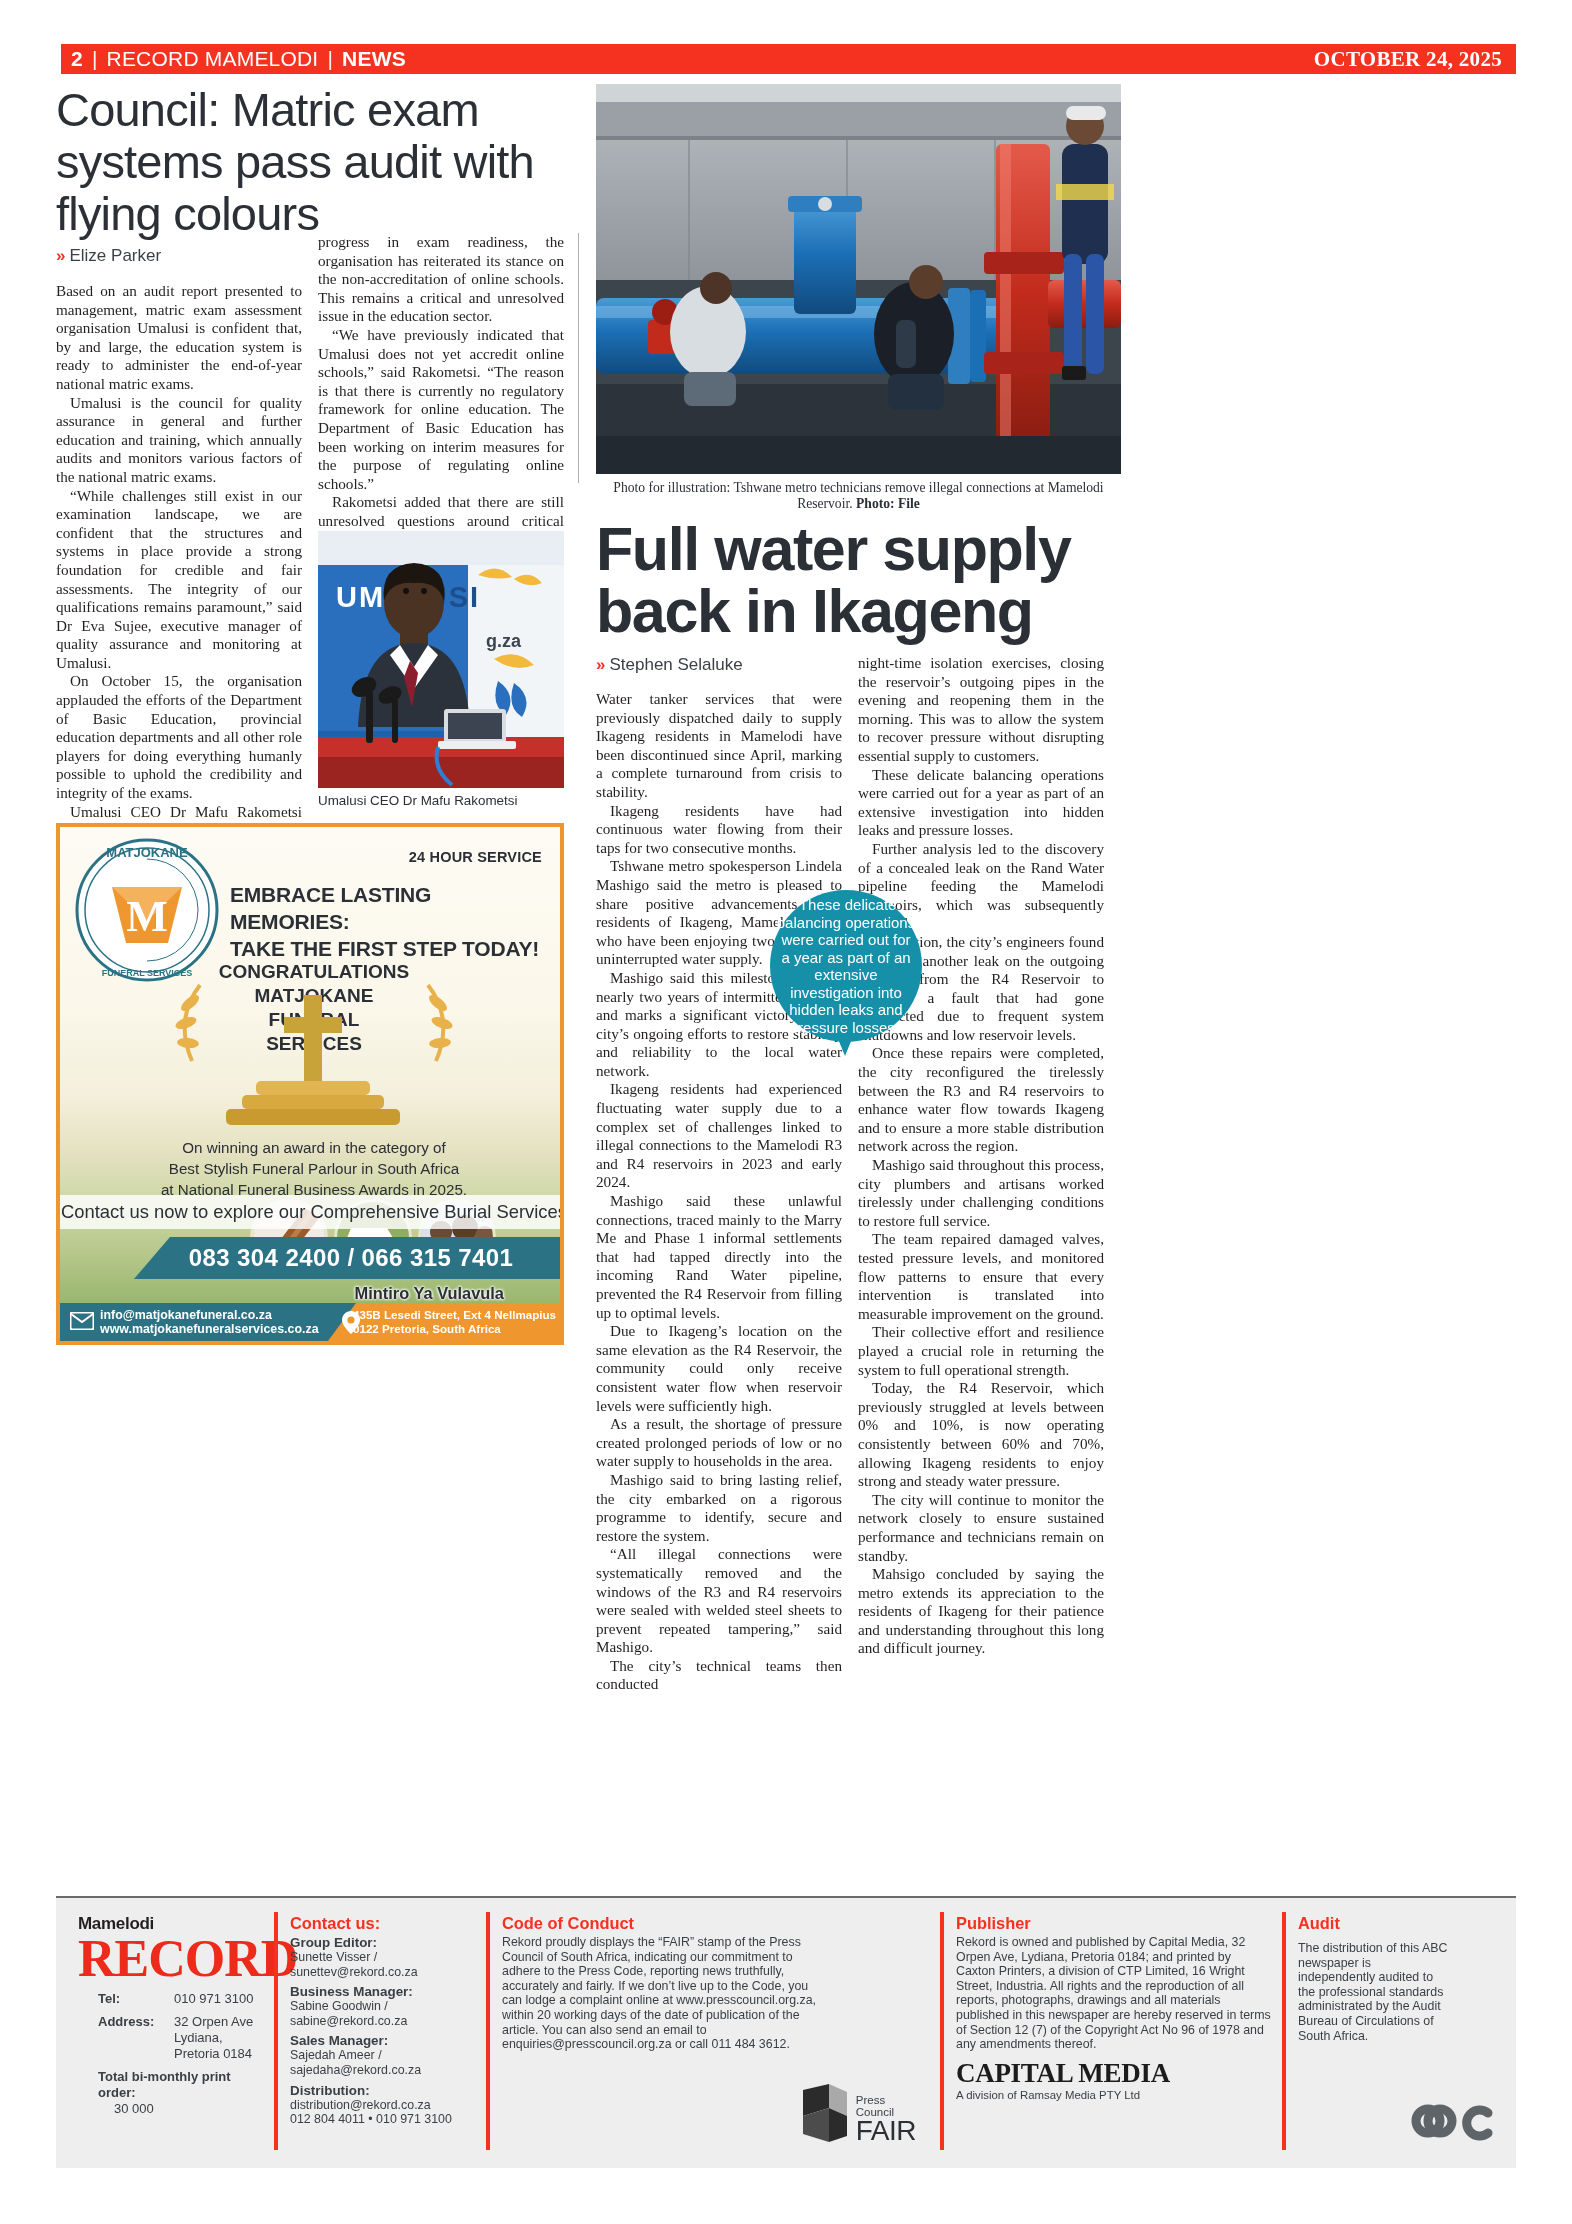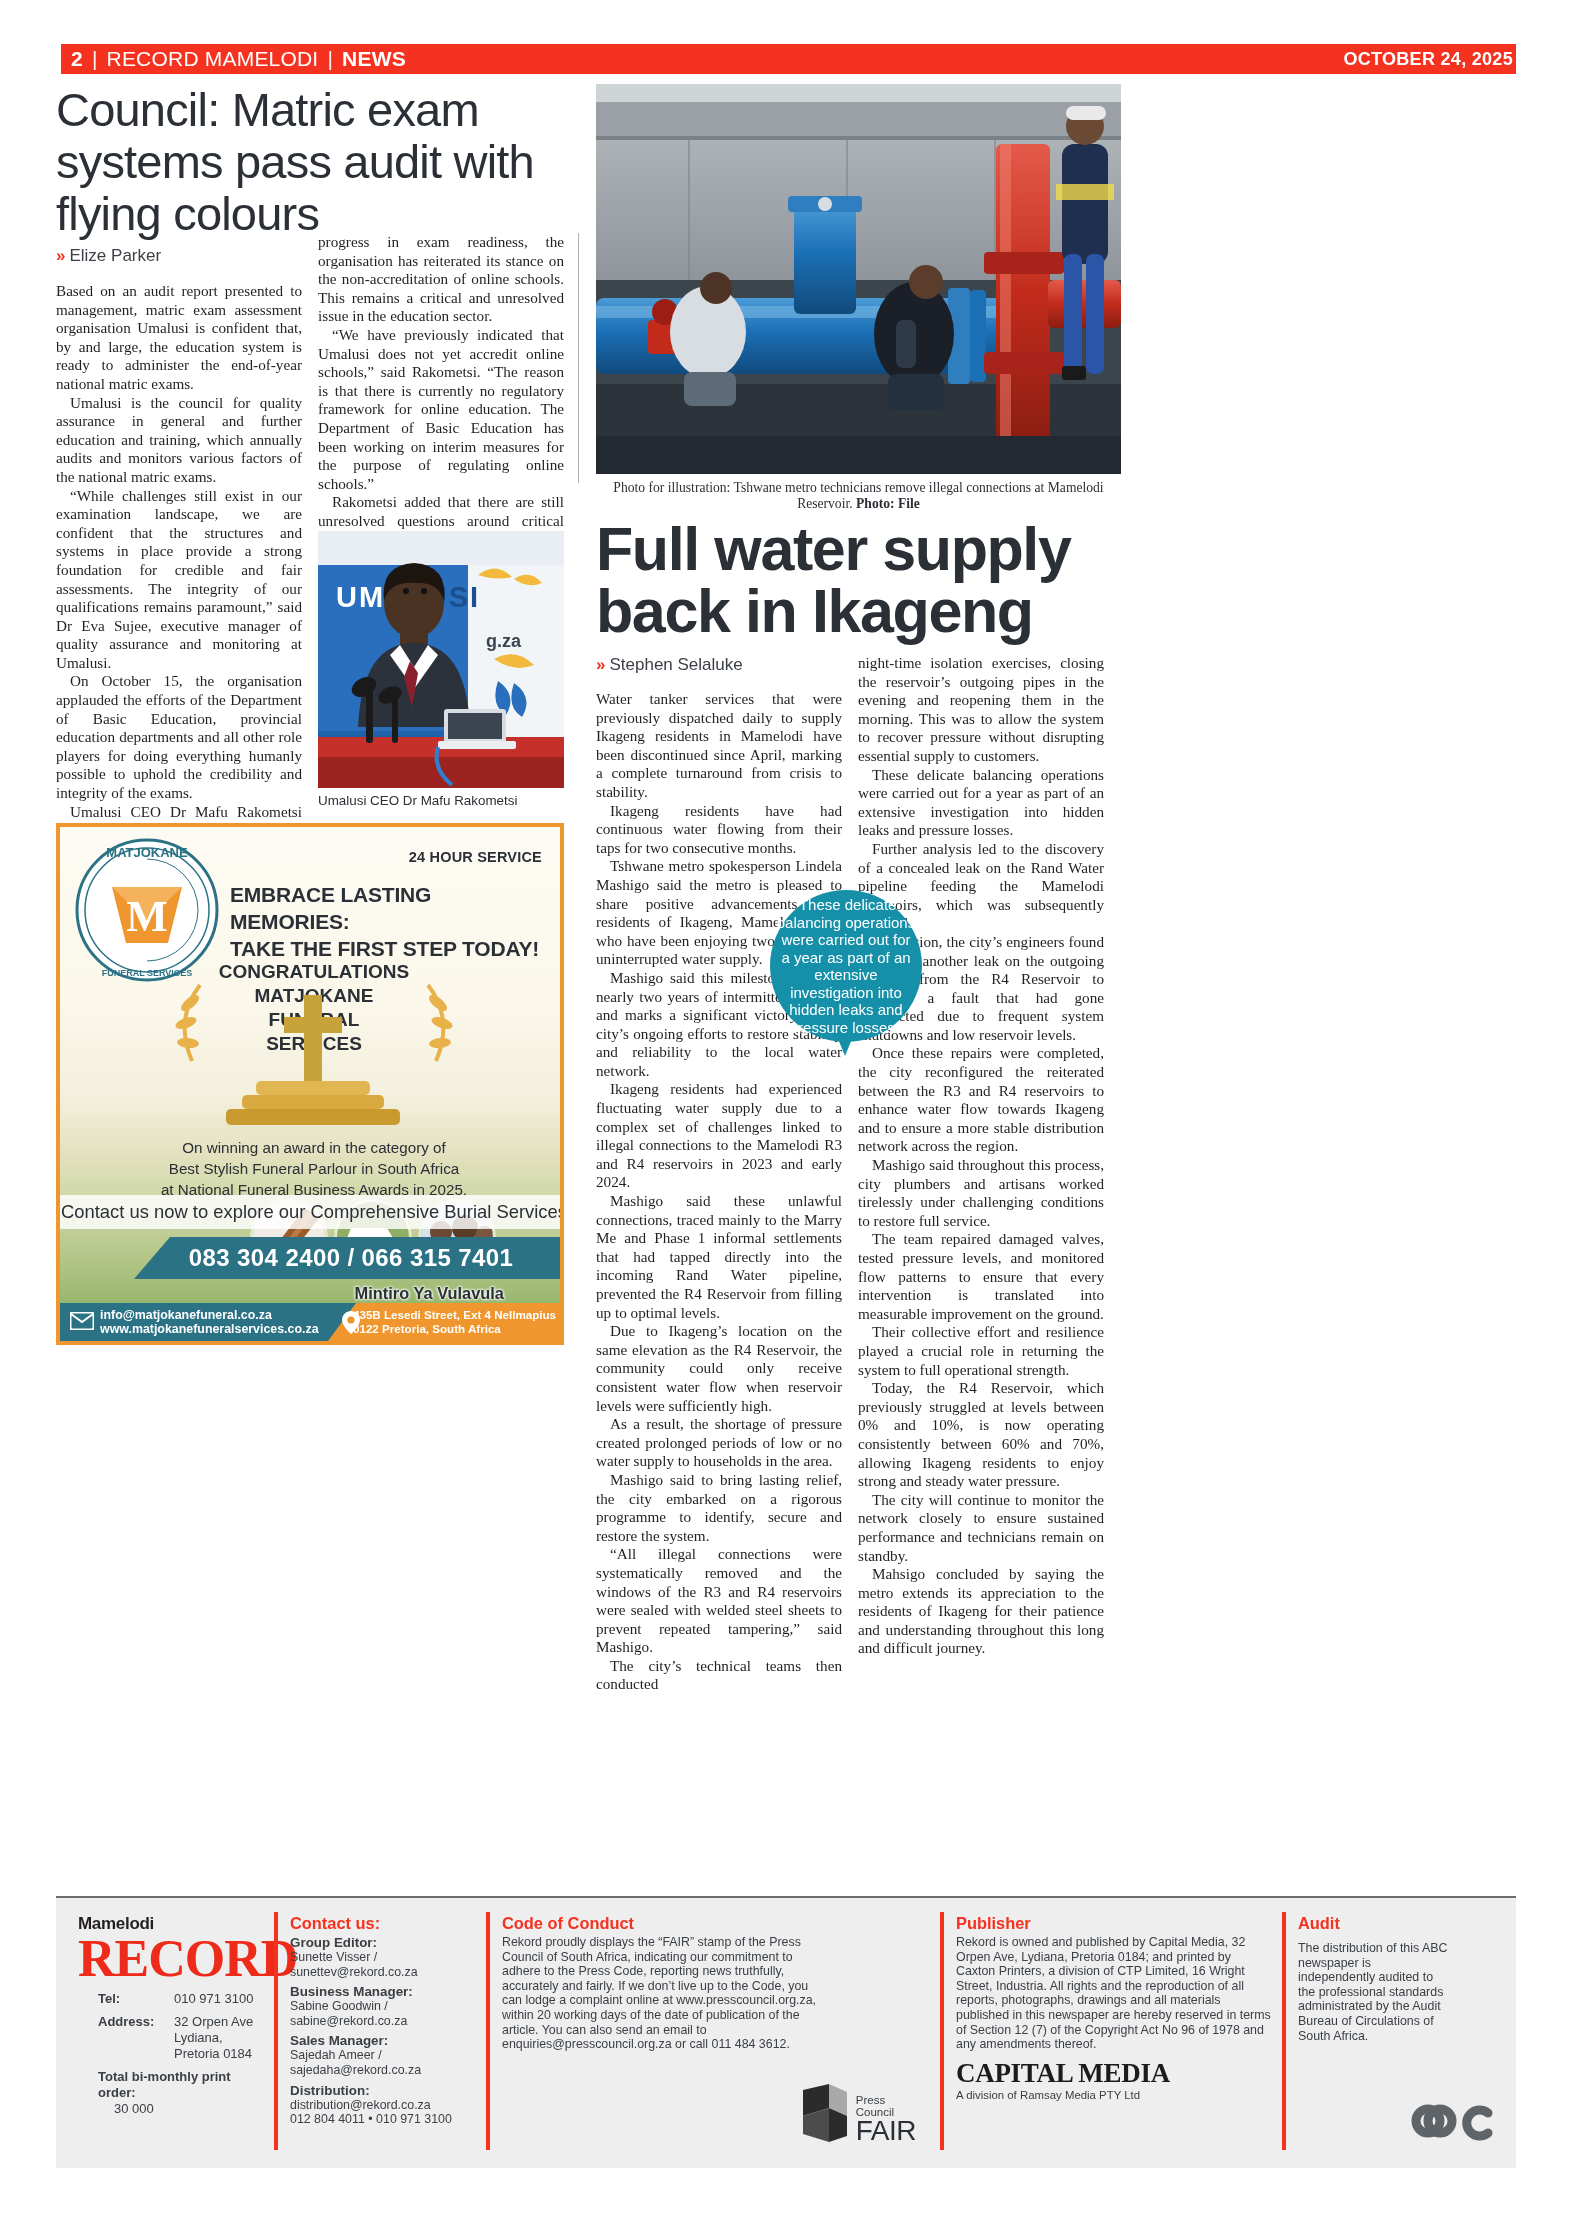--- a/index.html
+++ b/index.html
@@ -24,22 +24,22 @@
     display: flex; align-items: center; gap: 9px;
     color: #fff; font-family: "Liberation Sans", sans-serif;
     font-size: 21px; letter-spacing: .2px; padding-left: 10px;
     font-stretch: condensed;
   }
   .topbar .pg { font-weight: 700; }
   .topbar .sep { font-weight: 400; opacity: .95; }
   .topbar .paper { font-weight: 400; }
   .topbar .section { font-weight: 700; }
   .topbar-right {
-    margin-left: auto; color: #fff; font-family: Liberation Sans, sans-serif;
-    font-weight: 700; font-size: 18px; padding-right: 3px; letter-spacing: .3px;
+    margin-left: auto; color: #fff; font-family: Liberation Serif, serif;
+    font-weight: 700; font-size: 21px; padding-right: 14px; letter-spacing: .3px;
   }
 
   
   .hl1 {
     position: absolute; left: 56px; top: 84px; width: 490px;
     font-family: "Liberation Sans", sans-serif;
     font-weight: 400; font-size: 47px; line-height: 52px;
     color: #2b2f36; letter-spacing: -.8px;
   }
   .byline {
@@ -340,21 +340,21 @@
     <p>Mashigo said to bring lasting relief, the city embarked on a rigorous programme to identify, secure and restore the system.</p>
     <p>“All illegal connections were systematically removed and the windows of the R3 and R4 reservoirs were sealed with welded steel sheets to prevent repeated tampering,” said Mashigo.</p>
     <p>The city’s technical teams then conducted</p>
   </div>
 
   <div class="col a2c2">
     <p class="first">night-time isolation exercises, closing the reservoir’s outgoing pipes in the evening and reopening them in the morning. This was to allow the system to recover pressure without disrupting essential supply to customers.</p>
     <p>These delicate balancing operations were carried out for a year as part of an extensive investigation into hidden leaks and pressure losses.</p>
     <p>Further analysis led to the discovery of a concealed leak on the Rand Water pipeline feeding the Mamelodi reservoirs, which was subsequently repaired.</p>
     <p>In addition, the city’s engineers found and fixed another leak on the outgoing pipeline from the R4 Reservoir to Ikageng, a fault that had gone undetected due to frequent system shutdowns and low reservoir levels.</p>
-    <p>Once these repairs were completed, the city reconfigured the reiterated between the R3 and R4 reservoirs to enhance water flow towards Ikageng and to ensure a more stable distribution network across the region.</p>
+    <p>Once these repairs were completed, the city reconfigured the tirelessly between the R3 and R4 reservoirs to enhance water flow towards Ikageng and to ensure a more stable distribution network across the region.</p>
     <p>Mashigo said throughout this process, city plumbers and artisans worked tirelessly under challenging conditions to restore full service.</p>
     <p>The team repaired damaged valves, tested pressure levels, and monitored flow patterns to ensure that every intervention is translated into measurable improvement on the ground.</p>
     <p>Their collective effort and resilience played a crucial role in returning the system to full operational strength.</p>
     <p>Today, the R4 Reservoir, which previously struggled at levels between 0% and 10%, is now operating consistently between 60% and 70%, allowing Ikageng residents to enjoy strong and steady water pressure.</p>
     <p>The city will continue to monitor the network closely to ensure sustained performance and technicians remain on standby.</p>
     <p>Mahsigo concluded by saying the metro extends its appreciation to the residents of Ikageng for their patience and understanding throughout this long and difficult journey.</p>
   </div>
 
   <div class="bubble-tail"></div>
   <div class="bubble">‘These delicate balancing operations were carried out for a year as part of an extensive investigation into hidden leaks and pressure losses.’</div>

